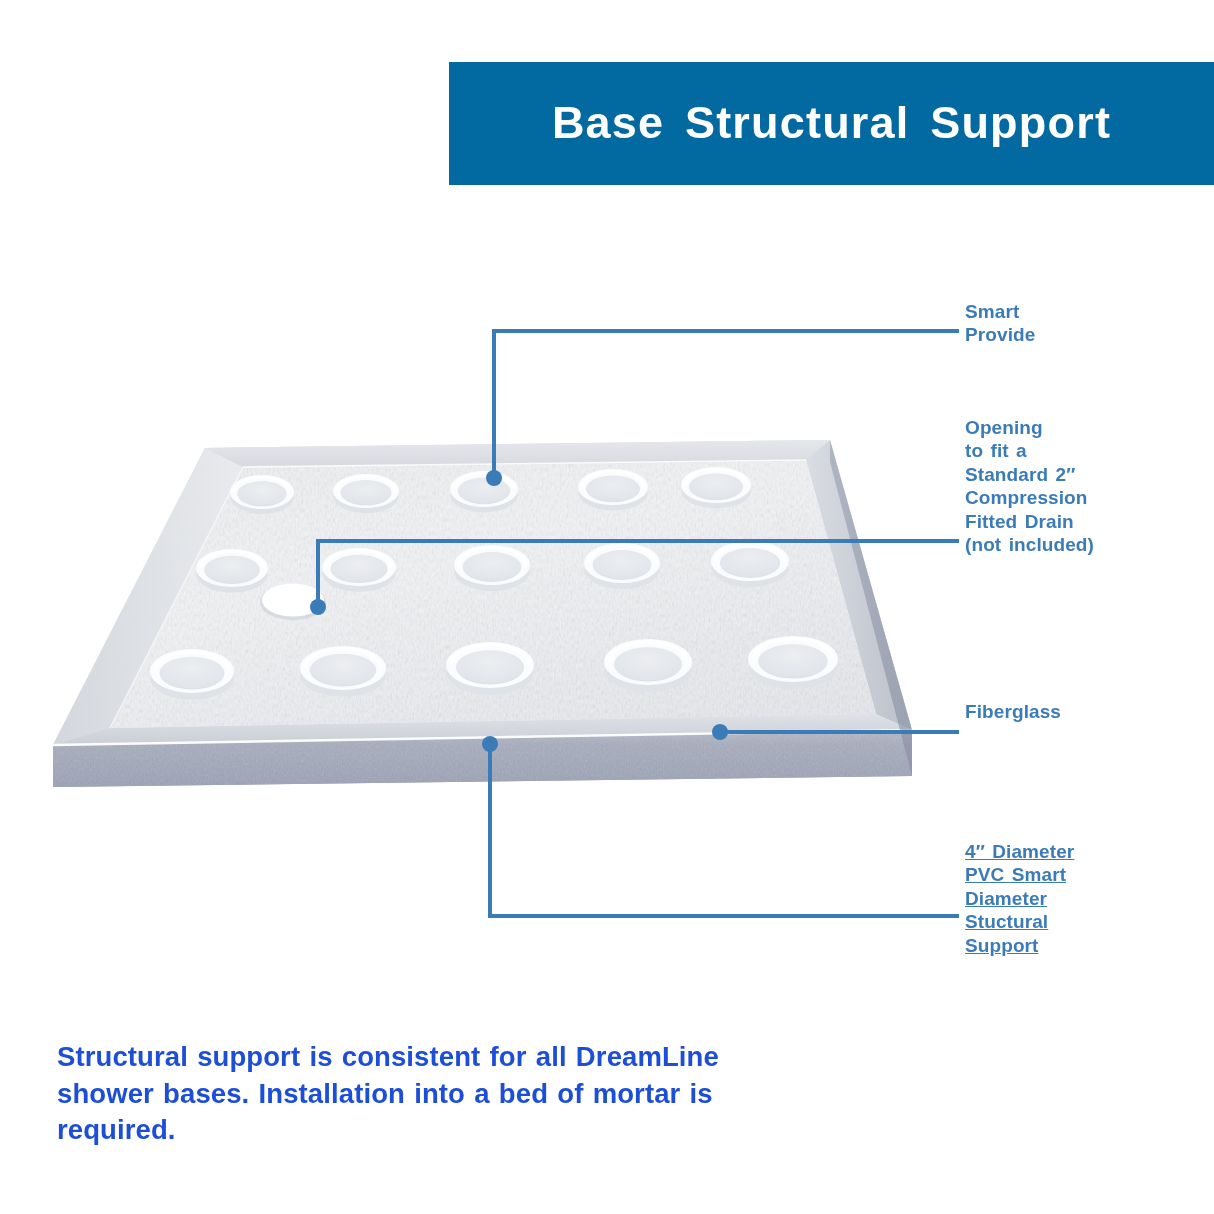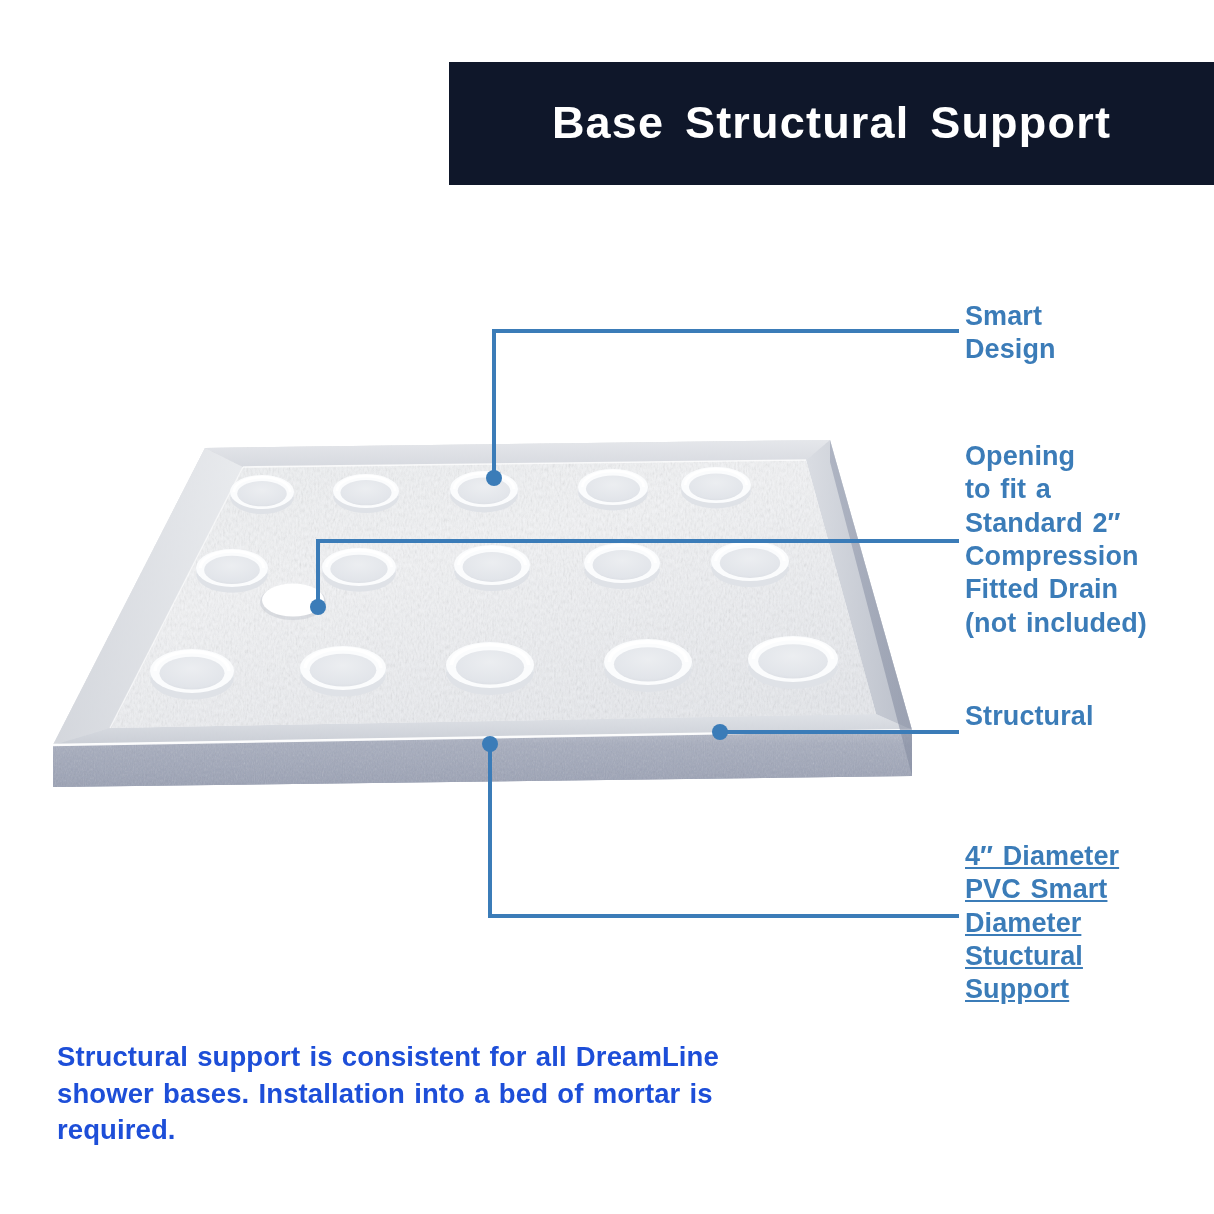--- a/index.html
+++ b/index.html
@@ -18,50 +18,50 @@
     overflow: hidden;
   }
 
   
   .header-banner {
     position: absolute;
     left: 449px;
     top: 62px;
     width: 765px;
     height: 123px;
-    background: #0f172a;
+    background: #0369a1;
     display: flex;
     align-items: center;
     justify-content: center;
   }
   .header-title {
     color: #ffffff;
     font-size: 45px;
     font-weight: bold;
     letter-spacing: 1.2px;
     word-spacing: 7px;
     white-space: nowrap;
     line-height: 1;
     margin-top: -2px;
   }
 
   
   .callout-label {
     position: absolute;
     color: #3b7cb8;
-    font-size: 27px;
+    font-size: 19px;
     font-weight: bold;
     line-height: 1.235;
     letter-spacing: 0.1px;
     word-spacing: 2px;
   }
   .callout-label span { display: block; }
 
   #callout-smart-design { left: 965px; top: 300px; }
-  #callout-drain        { left: 965px; top: 440px; }
+  #callout-drain        { left: 965px; top: 416px; }
   #callout-fiberglass   { left: 965px; top: 700px; }
   #callout-pvc-rings    { left: 965px; top: 840px; text-decoration: underline; }
 
   
   #leader-lines {
     position: absolute;
     left: 0;
     top: 0;
     width: 1214px;
     height: 1214px;
@@ -324,34 +324,34 @@
         <circle cx="490" cy="744" r="8" fill="#3b7cb8" stroke="none"></circle>
       </g>
   </svg>
 
   <div class="header-banner">
     <div class="header-title">Base Structural Support</div>
   </div>
 
   <div class="callout-label" id="callout-smart-design">
       <span>Smart</span>
-      <span>Design</span>
+      <span>Provide</span>
     </div>
 
   <div class="callout-label" id="callout-drain">
       <span>Opening</span>
       <span>to fit a</span>
       <span>Standard 2″</span>
       <span>Compression</span>
       <span>Fitted Drain</span>
       <span>(not included)</span>
     </div>
 
   <div class="callout-label" id="callout-fiberglass">
-      <span>Structural</span>
+      <span>Fiberglass</span>
     </div>
 
   <div class="callout-label" id="callout-pvc-rings">
       <span>4″ Diameter</span>
       <span>PVC Smart</span>
       <span>Diameter</span>
       <span>Stuctural</span>
       <span>Support</span>
     </div>
 

